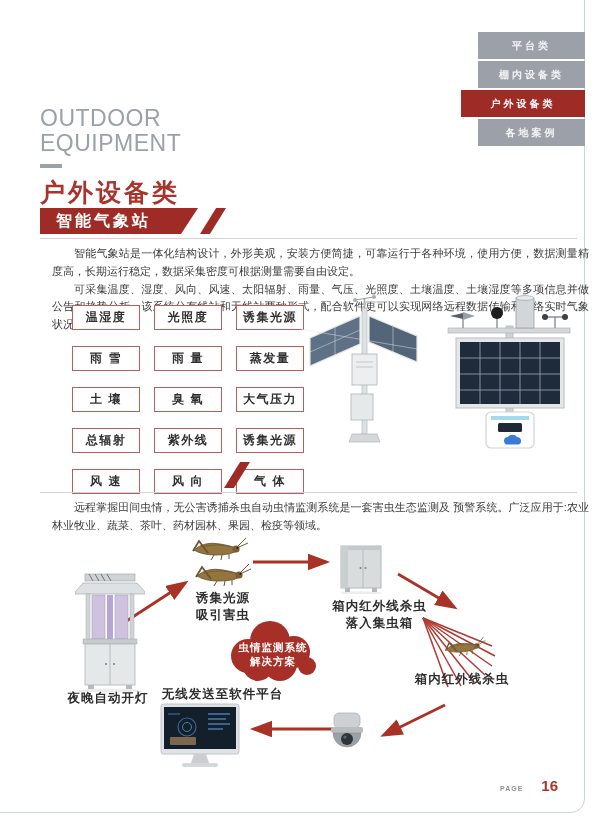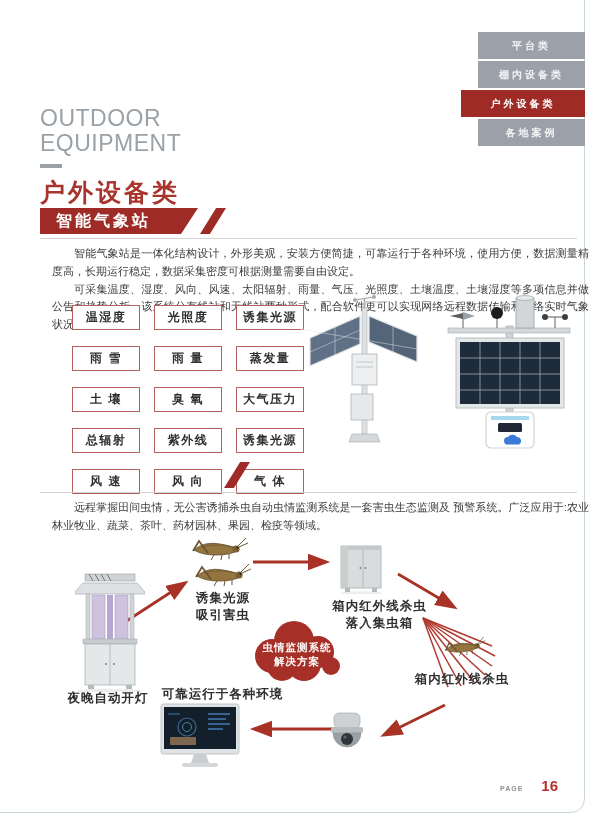--- a/index.html
+++ b/index.html
@@ -43,21 +43,21 @@
   
   .sensor-grid{position:absolute;left:72px;top:305px;display:grid;
     grid-template-columns:repeat(3,68px);gap:16px 14px}
   .sensor{height:23px;border:1.5px solid #b4615c;display:flex;align-items:center;justify-content:center;
     font-size:12px;font-weight:bold;color:#2f2f2f;letter-spacing:1.5px;background:#fff}
 
   
   .diagram{position:absolute;left:40px;top:530px;width:545px;height:260px}
   .dlabel{position:absolute;font-weight:bold;font-size:12.5px;color:#2e2e2e;
     text-align:center;letter-spacing:1px;line-height:1.35}
-  .cloud-box{position:absolute;left:208px;top:86px;width:98px;height:70px}
+  .cloud-box{position:absolute;left:184px;top:86px;width:98px;height:70px}
   .cloud-text{position:absolute;left:0;top:24px;width:100%;text-align:center;
     color:#fff;font-size:10.5px;font-weight:bold;line-height:1.35;letter-spacing:1px}
 
   .footer{position:absolute;left:500px;top:777px;display:flex;align-items:baseline;gap:18px}
   .footer .pg{font-size:7px;font-weight:bold;color:#8a9096;letter-spacing:1px}
   .footer .num{font-size:15px;font-weight:bold;color:#b3312c}
   svg{display:block}
 </style>
 </head>
 <body>
@@ -303,19 +303,19 @@
     <rect x="3" y="16" width="32" height="6" rx="2" fill="#b7bcbf"></rect>
     <path d="M5,22 a14,14 0 0 0 28,0 z" fill="#9aa0a4" stroke="#8a9093" stroke-width="0.6"></path>
     <circle cx="19" cy="28" r="6" fill="#2e3438"></circle>
     <circle cx="17" cy="26" r="1.6" fill="#5a6a74"></circle>
   </svg>
 
   <div class="dlabel" style="left:8px;top:160px;width:120px">夜晚自动开灯</div>
   <div class="dlabel" style="left:138px;top:60px;width:90px"><span>诱集光源</span><br><span>吸引害虫</span></div>
   <div class="dlabel" style="left:272px;top:68px;width:135px"><span>箱内红外线杀虫</span><br><span>落入集虫箱</span></div>
   <div class="dlabel" style="left:352px;top:141px;width:140px">箱内红外线杀虫</div>
-  <div class="dlabel" style="left:100px;top:156px;width:165px">可靠运行于各种环境</div>
+  <div class="dlabel" style="left:100px;top:156px;width:165px">无线发送至软件平台</div>
 </div>
 
 <div class="footer">
   <span class="pg">PAGE</span>
   <span class="num">16</span>
 </div>
 
 </body></html>

